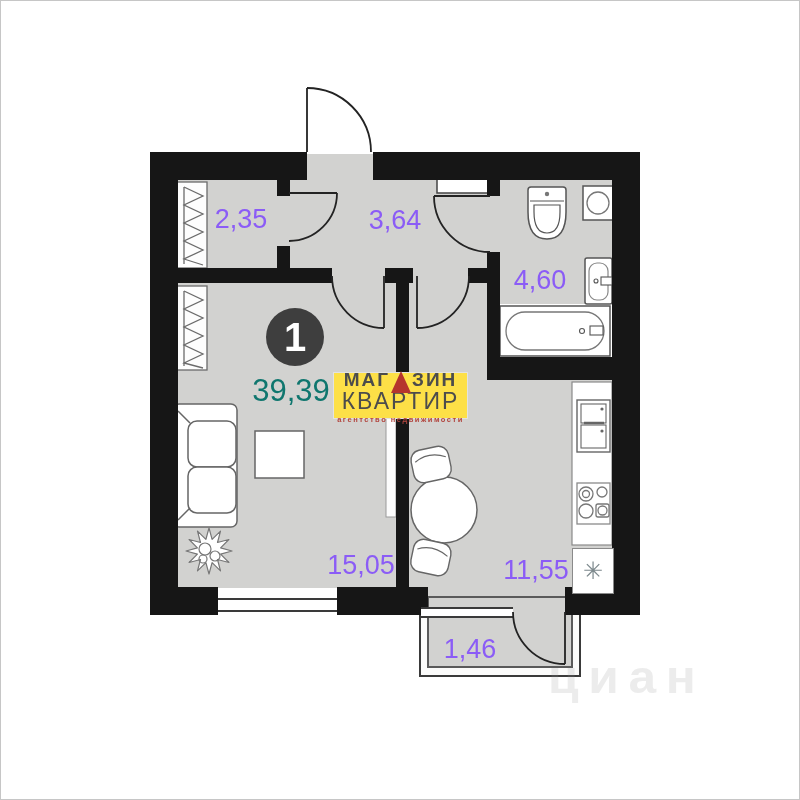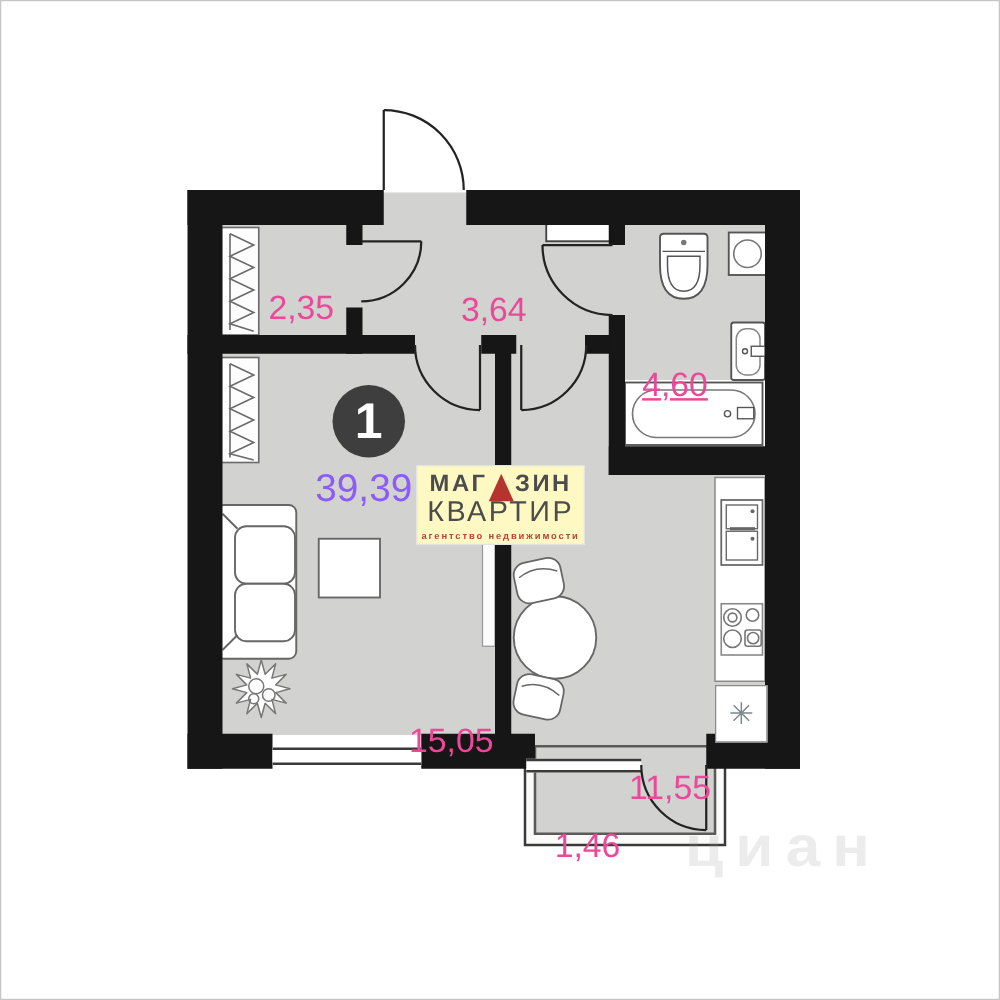--- a/index.html
+++ b/index.html
@@ -7,28 +7,28 @@
           font-family:"Liberation Sans",sans-serif;}
   .frame{position:absolute;inset:0;border:1px solid #c6c6c6;pointer-events:none;z-index:9;}
   .abs{position:absolute;}
   .floor{background:#d2d2d0;z-index:1;}
   .wall{background:#161616;z-index:3;}
   .win{background:#fff;border-top:2px solid #3a3a3a;border-bottom:2px solid #3a3a3a;z-index:4;}
   .balc-outer{border:2px solid #3a3a3a;background:#fbfbfa;z-index:1;}
   .balc-inner{border:2px solid #5a5a5a;background:#d2d2d0;z-index:1;}
   svg.layer{position:absolute;left:0;top:0;z-index:2;}
   svg.doors{position:absolute;left:0;top:0;z-index:4;}
-  .lbl{position:absolute;transform:translate(-50%,-50%);font-size:27px;color:#ec4899;z-index:5;white-space:nowrap;margin-top:28px;}
-  .total{position:absolute;transform:translate(-50%,-50%);left:291px;top:391px;font-size:31px;color:#8b5cf6;z-index:5;}
+  .lbl{position:absolute;transform:translate(-50%,-50%);font-size:27px;color:#8b5cf6;z-index:5;white-space:nowrap;}
+  .total{position:absolute;transform:translate(-50%,-50%);left:291px;top:391px;font-size:31px;color:#0f766e;z-index:5;}
   .badge{position:absolute;left:266px;top:308px;width:58px;height:58px;border-radius:50%;background:#3e3e3e;
          color:#fff;font-size:40px;font-weight:bold;display:flex;align-items:center;justify-content:center;z-index:5;}
   .sinkbox{position:absolute;left:572px;top:548px;width:40px;height:44px;background:#fff;border:1px solid #8a8a8a;
            display:flex;align-items:center;justify-content:center;z-index:3;}
   .sinkbox span{font-size:24px;color:#7d898d;}
-  .logo{position:absolute;left:333px;top:372px;width:135px;height:64px;background:#fef9c3;z-index:6;
+  .logo{position:absolute;left:333px;top:372px;width:135px;height:47px;background:#fde047;z-index:6;
         display:flex;flex-direction:column;align-items:center;justify-content:center;border:1px solid #e3e3e1;box-sizing:border-box;}
   .logo-l1{display:flex;align-items:flex-end;font-weight:bold;font-size:19px;color:#4c4c4c;letter-spacing:2px;line-height:1;}
   .tri{width:0;height:0;border-left:10px solid transparent;border-right:10px solid transparent;
        border-bottom:22px solid #b5342d;margin:0 1px;position:relative;top:4px;}
   .logo-l2{font-weight:normal;font-size:23px;color:#4c4c4c;letter-spacing:2px;line-height:1.1;}
   .logo-l3{font-size:7.5px;font-weight:bold;color:#b2453e;letter-spacing:1.5px;margin-top:1px;}
   .watermark{position:absolute;left:548px;top:650px;font-size:46px;font-weight:bold;letter-spacing:9px;
              color:rgba(150,150,150,0.18);z-index:6;transform:scaleX(1.08);transform-origin:left;}
 </style>
 </head>
@@ -179,23 +179,23 @@
       </g>
     </g>
   </svg>
 
   <div class="sinkbox">
     <span>✳</span>
   </div>
 
   <div class="lbl" style="left:241px;top:219px;">2,35</div>
   <div class="lbl" style="left:395px;top:220px;">3,64</div>
-  <div class="lbl" style="left:540px;top:280px;text-decoration:underline;">4,60</div>
+  <div class="lbl" style="left:540px;top:280px;">4,60</div>
   <div class="lbl" style="left:361px;top:565px;text-align:center;">15,05</div>
-  <div class="lbl" style="left:536px;top:603px;">11,55</div>
+  <div class="lbl" style="left:536px;top:570px;">11,55</div>
   <div class="lbl" style="left:470px;top:649px;">1,46</div>
 
   <div class="badge">1</div>
   <div class="total">39,39</div>
 
   <div class="logo">
     <div class="logo-l1">
       <span>МАГ</span>
       <span class="tri"></span>
       <span>ЗИН</span>

